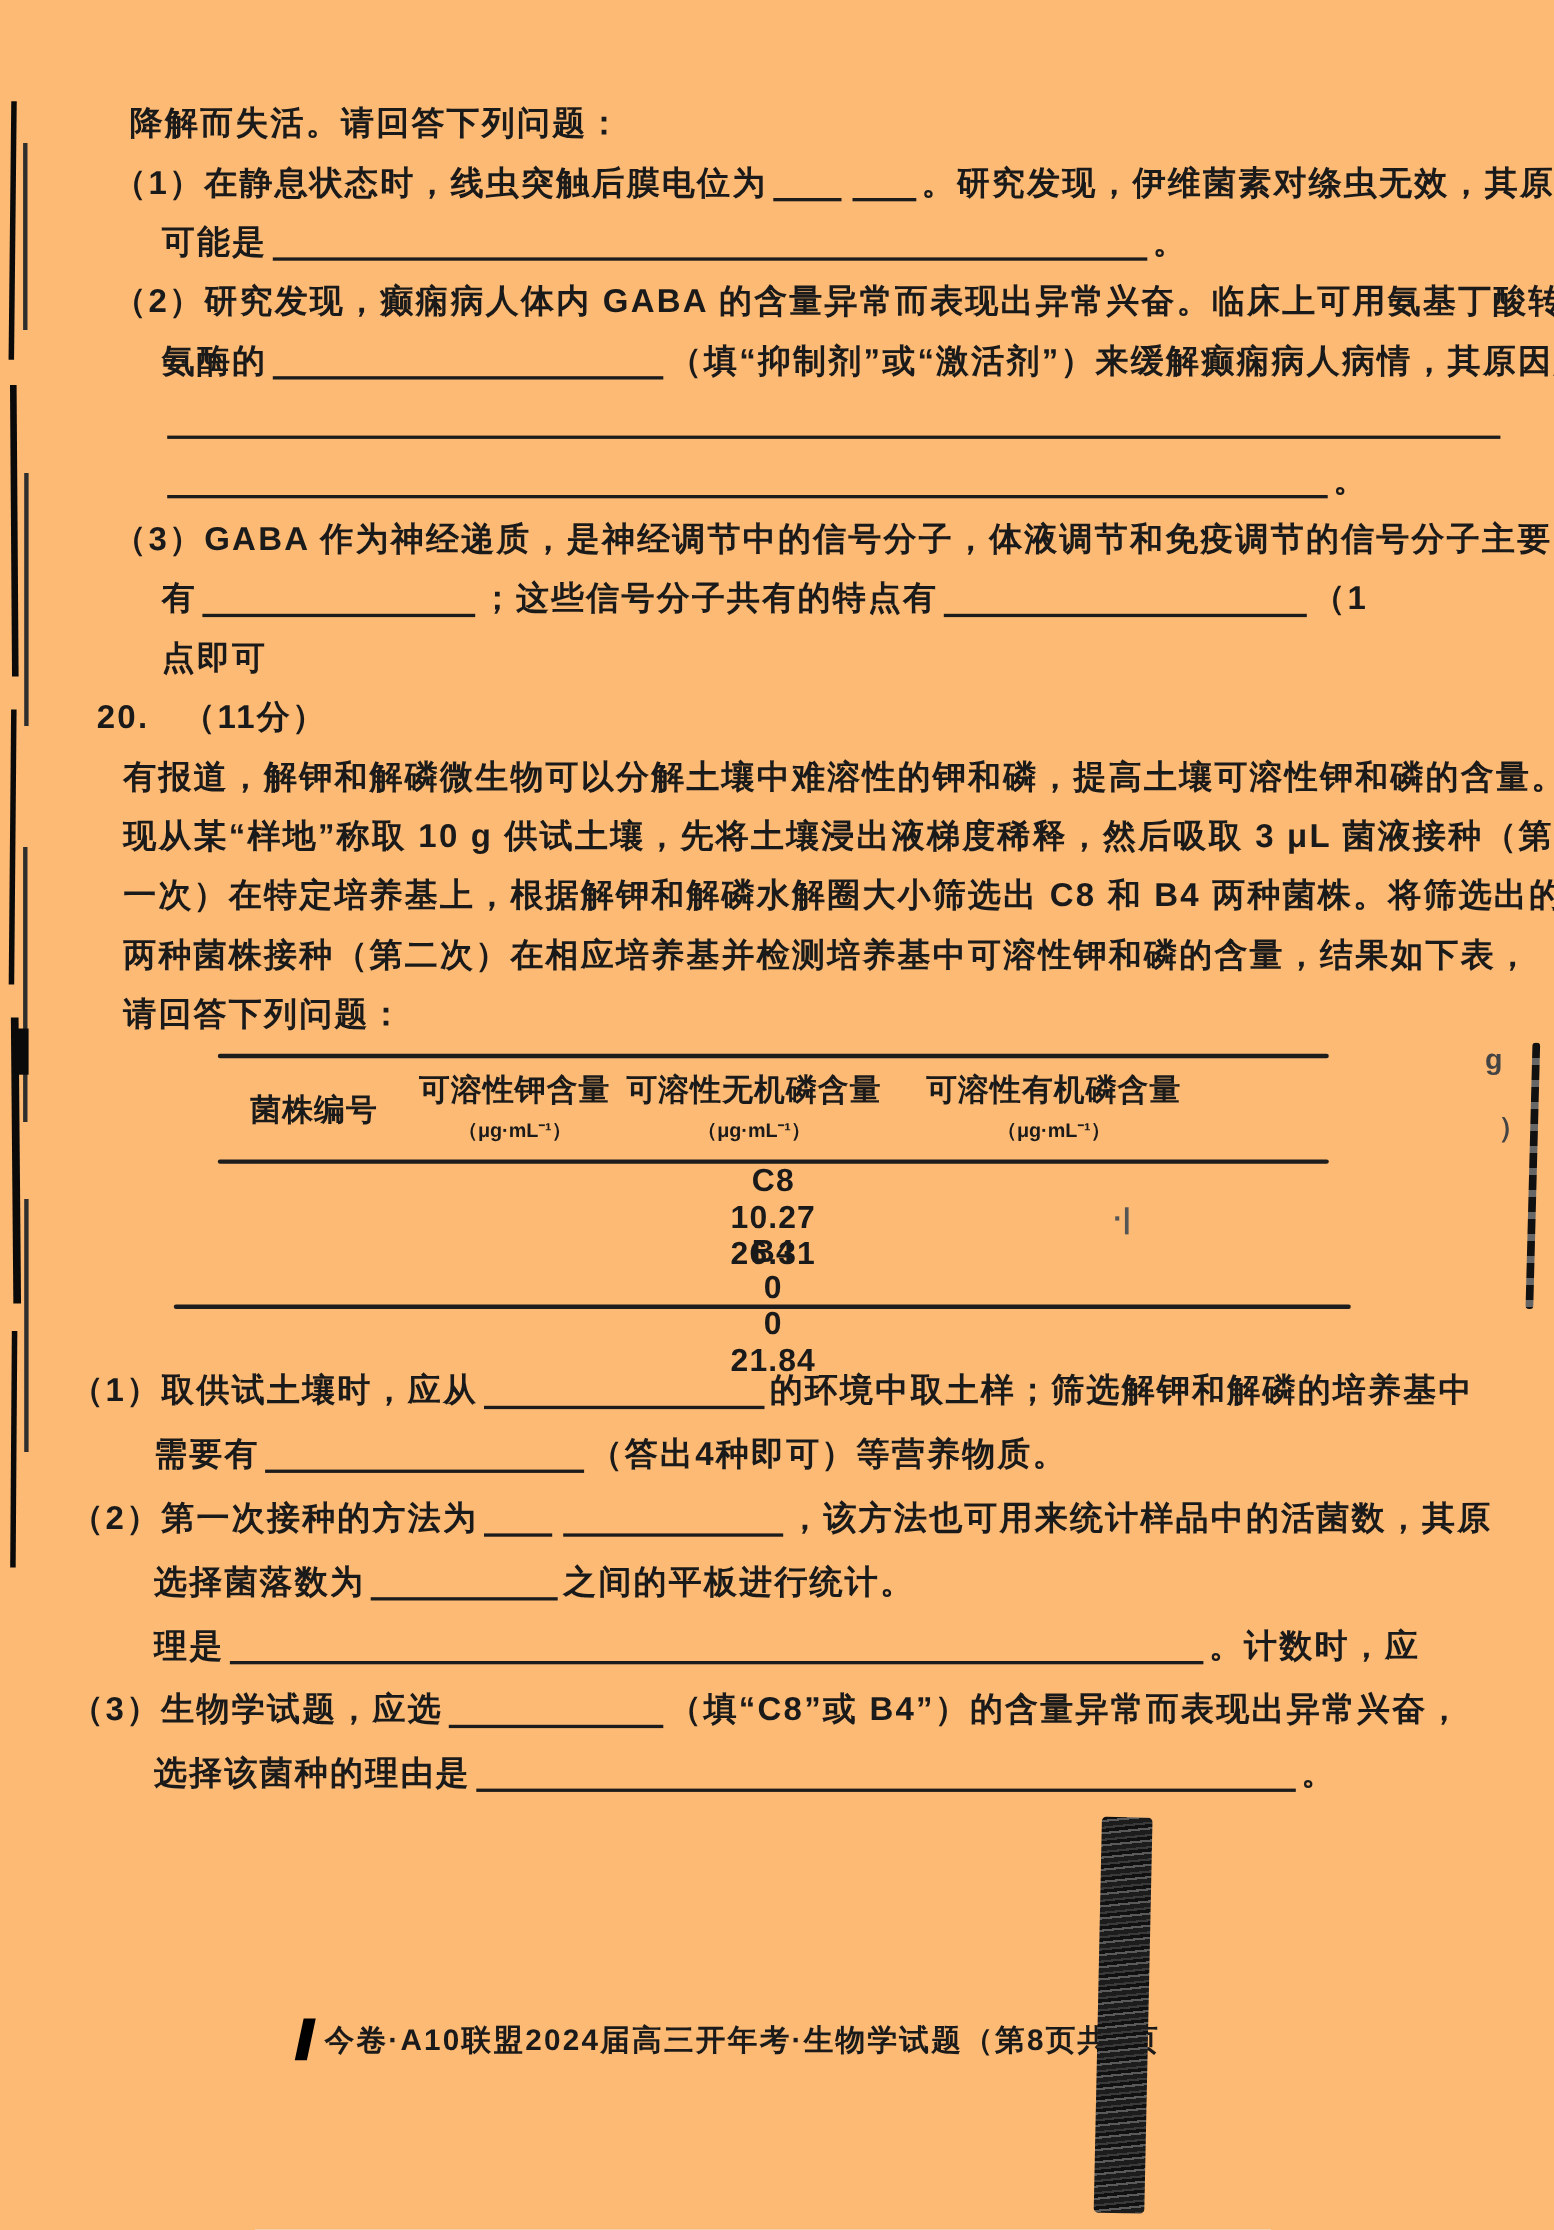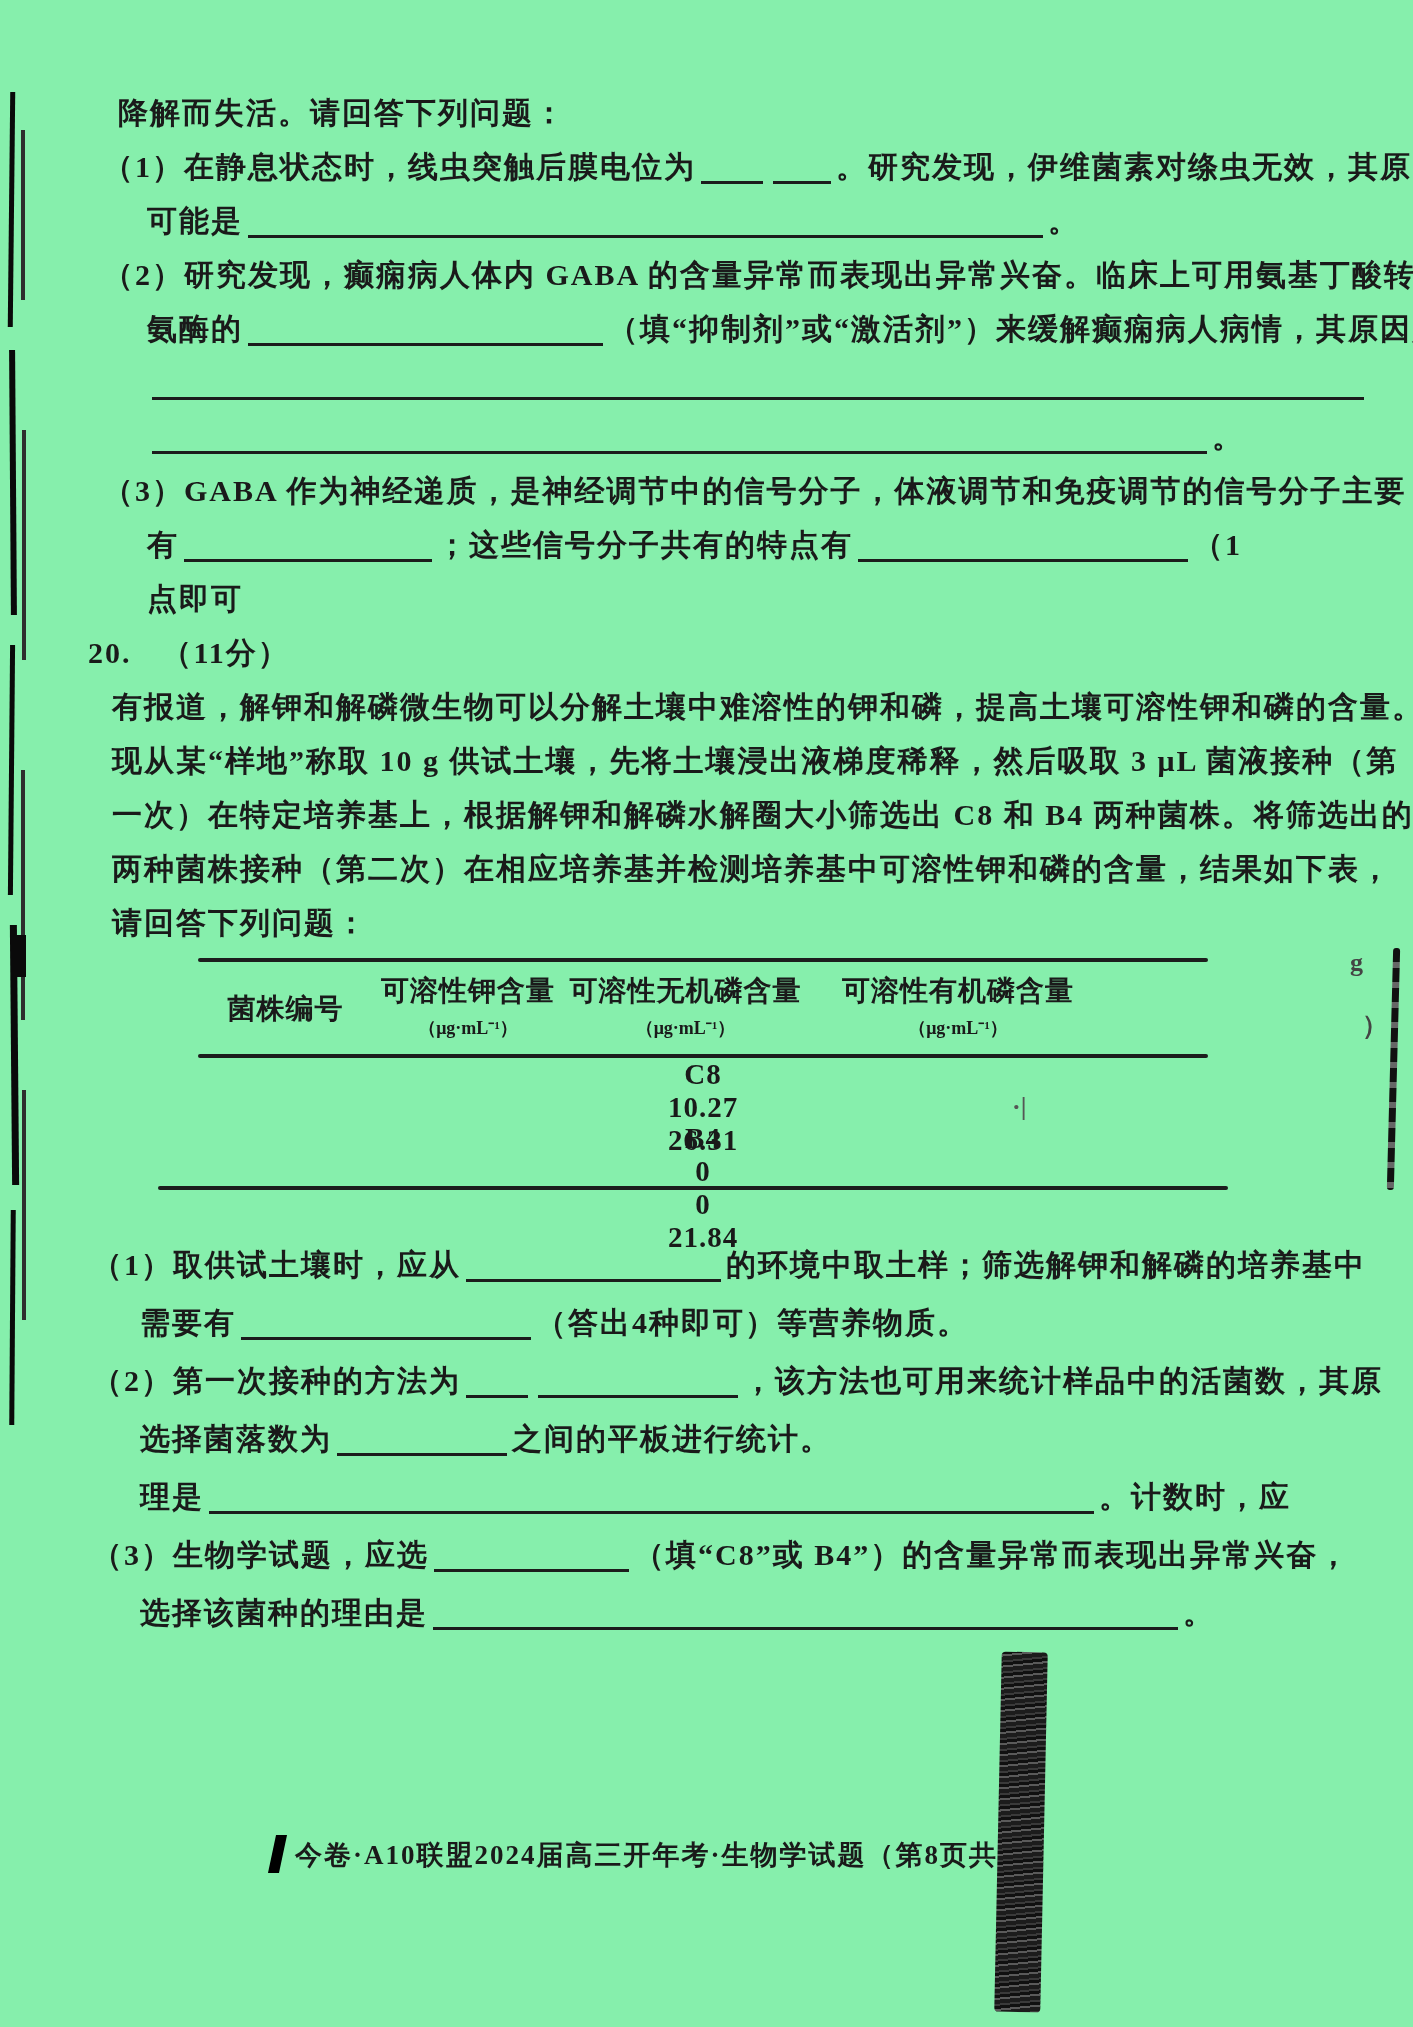--- a/index.html
+++ b/index.html
@@ -1,39 +1,39 @@
 <!DOCTYPE html>
 <html><head>
 <meta charset="utf-8">
 <style>
   html,body{margin:0;padding:0;background:#e8e8e8;}
   .page{
     position:relative;
     width:1413px;height:2027px;
     margin:0 auto;
-    background:#86efac;
-    font-family:Liberation Serif, serif;
+    background:#fdba74;
+    font-family:Liberation Sans, sans-serif;
     color:#1a1a1a;
     font-weight:700;
     overflow:hidden;
   }
   .content{position:absolute;left:0;top:0;width:1413px;padding-top:86px;}
   .line{
     font-size:30px;
     line-height:54px;
     letter-spacing:2px;
     white-space:nowrap;
   }
   .lh58 .line{line-height:58px;}
   .ind-intro{margin-left:118px;}
   .ind-label{margin-left:103px;}
   .ind-cont{margin-left:147px;}
   .ind-q20{margin-left:88px;}
   .ind-para{margin-left:112px;}
-  .ind-blabel{margin-left:92px;}
+  .ind-blabel{margin-left:64px;}
   .ind-bcont{margin-left:140px;}
   .bl{
     display:inline-block;
     height:32px;
     border-bottom:3px solid #1c1c1c;
     vertical-align:-7px;
     margin:0 5px;
   }
   .score{margin-left:30px;}
   

